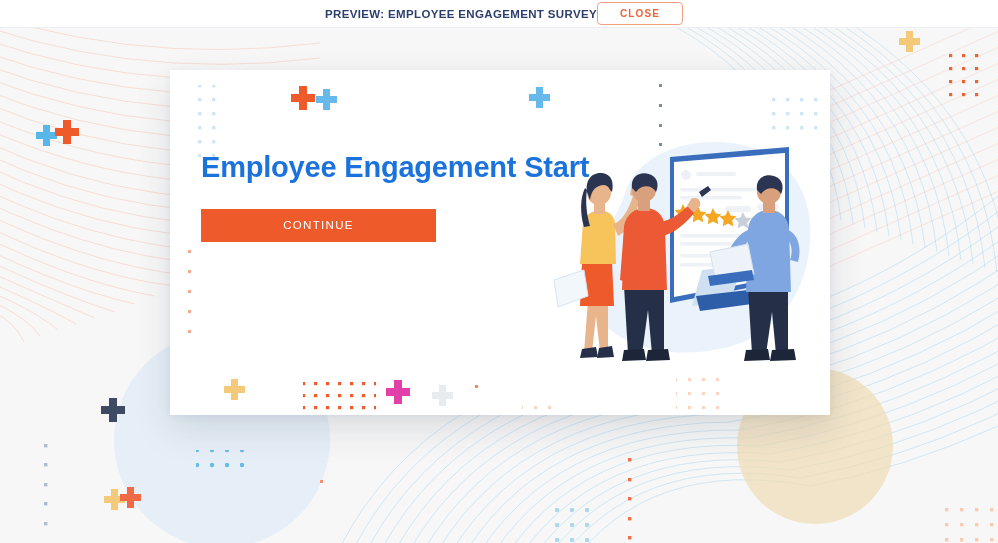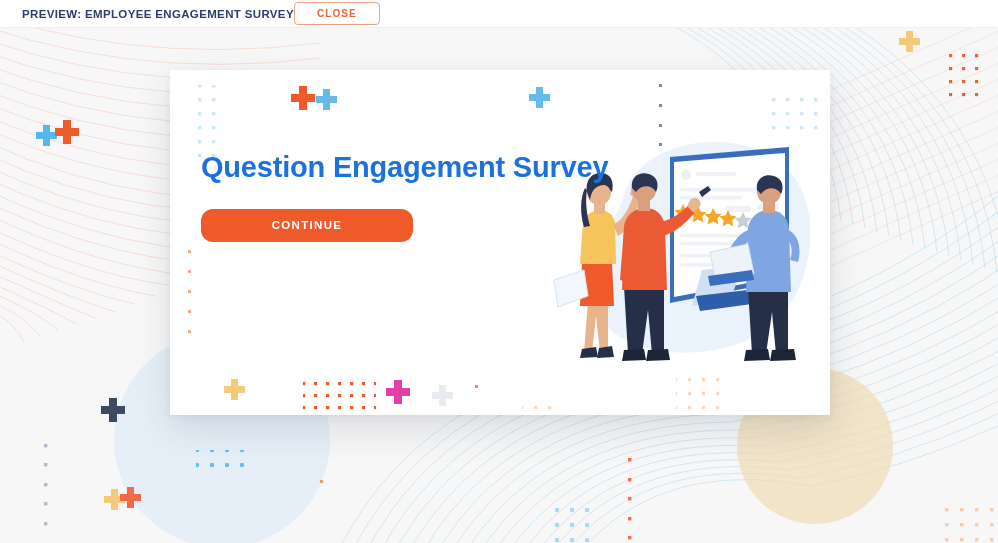--- a/index.html
+++ b/index.html
@@ -16,21 +16,21 @@
     overflow: hidden;
   }
 
   
   #header {
     position: absolute; left: 0; top: 0;
     width: 998px; height: 28px;
     background: #ffffff;
     border-bottom: 1px solid #eceff3;
     display: flex; align-items: center;
-    justify-content: flex-start;
+    justify-content: center;
     padding: 0 12px 0 22px;
     z-index: 40;
   }
   #preview-title {
     font-size: 11.5px; font-weight: bold;
     letter-spacing: .35px;
     color: #2c3e6b;
     white-space: nowrap;
   }
   #close-btn {
@@ -81,25 +81,25 @@
     margin-top: 19px;
     font-size: 11.5px;
     color: #7c889e;
     white-space: nowrap;
     letter-spacing: .1px;
   }
   #meta-row .sep { padding: 0 9px; color: #b9c2d0; }
   #continue-btn {
     margin-top: 25px;
     display: block;
-    width: 212px; height: 33px;
+    width: 235px; height: 33px;
     background: #ef5a2b;
-    border: none; border-radius: 12px;
+    border: none; border-radius: 0;
     color: #ffffff;
-    font-size: 11.5px; font-weight: bold;
+    font-size: 11.5px; font-weight: normal;
     letter-spacing: 1.3px;
     cursor: pointer;
     font-family: "Liberation Sans", sans-serif;
   }
 
   
   #illustration {
     position: absolute;
     right: 8px; top: 60px;
     width: 270px; height: 245px;
@@ -415,18 +415,18 @@
         <path d="M158,122 L196,114 L202,144 L164,152 Z" fill="#eef3f9" stroke="#d5e0ec" stroke-width="1"></path>
         <path d="M156,146 L200,140 L202,150 L158,156 Z" fill="#3a6ebd"></path>
 
         <rect x="211" y="70" width="12" height="13" fill="#d8a07c"></rect>
         <circle cx="217" cy="62" r="12" fill="#d8a07c"></circle>
         <path d="M205,60 C203,46 217,42 226,48 C232,52 231,60 229,64 C225,57 215,56 209,64 Z" fill="#2b3450"></path>
       </g>
     </svg>
 
     <div id="card-content">
-      <h1 id="survey-heading">Question Engagement Survey</h1>
+      <h1 id="survey-heading">Employee Engagement Start</h1>
       <button id="continue-btn">CONTINUE</button>
     </div>
 
   </div>
 </div>
 
 </body></html>

